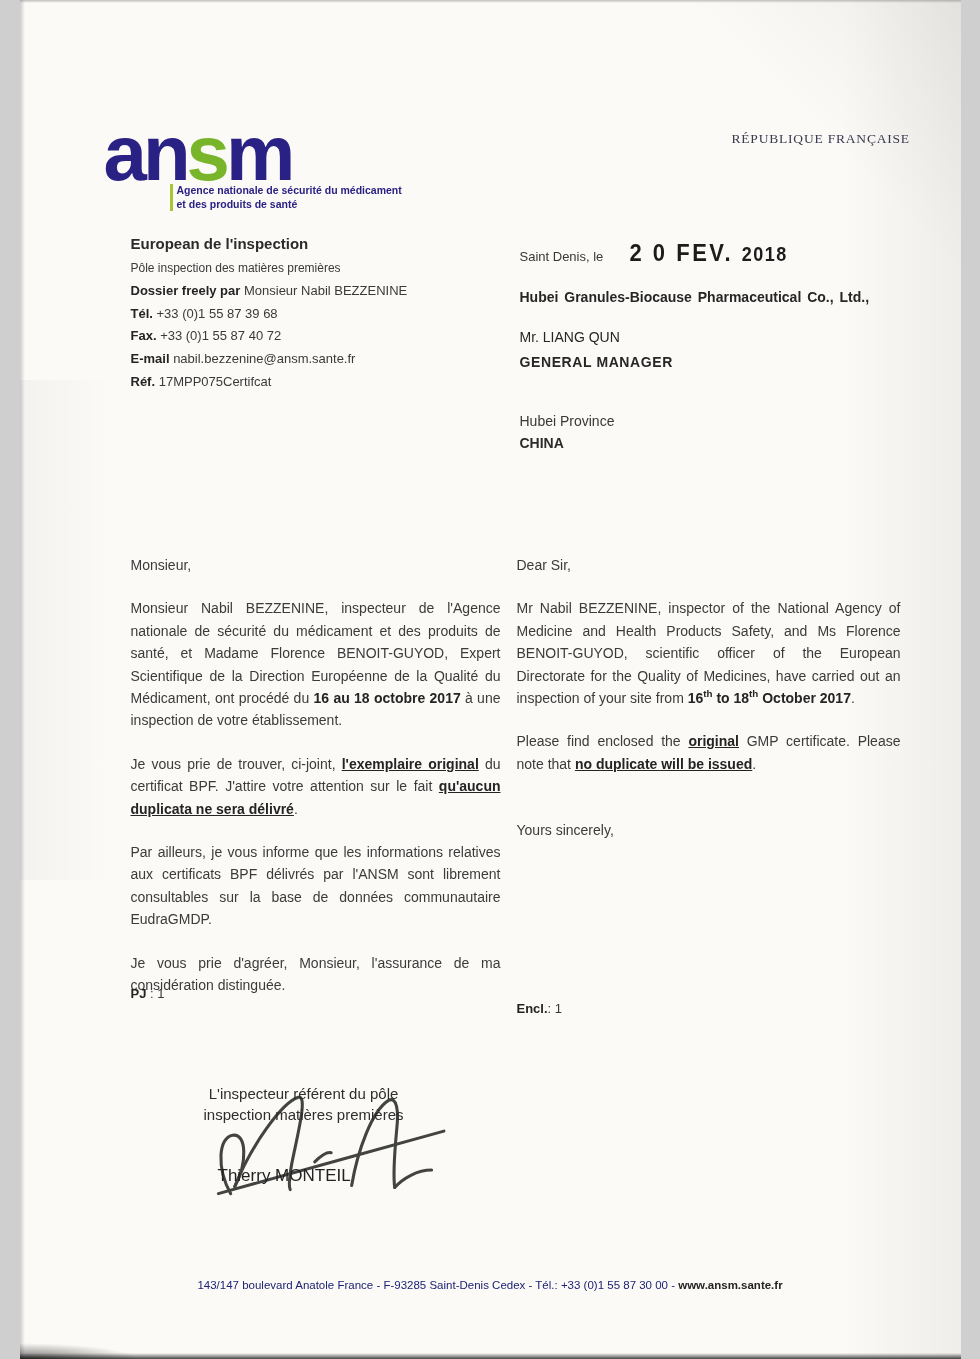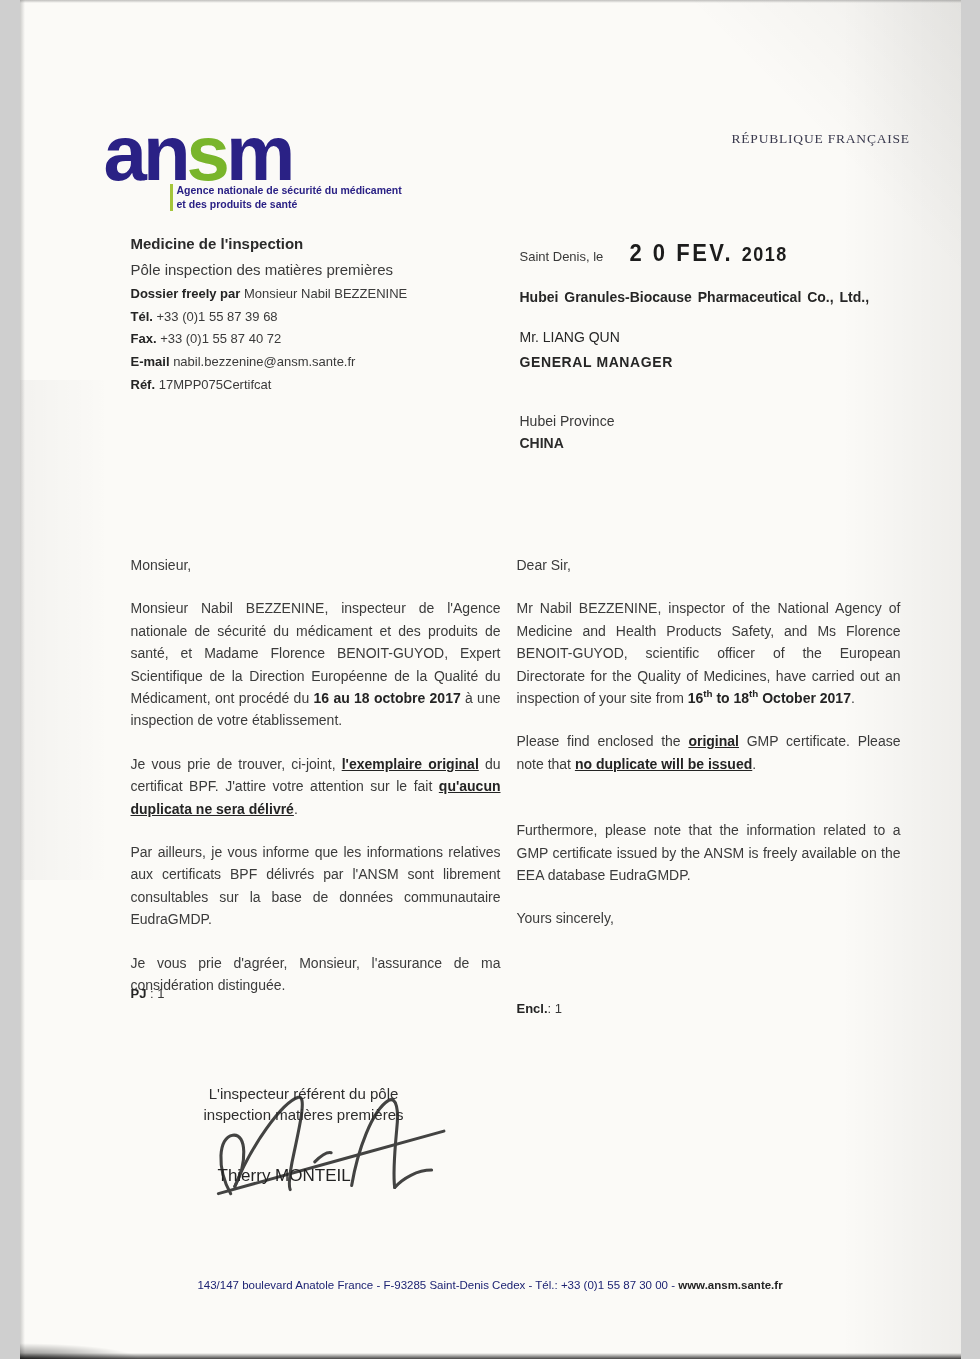--- a/index.html
+++ b/index.html
@@ -30,21 +30,21 @@
   .logo-word .green { color:#79b52b; }
   .logo-tagline { position:absolute; left:150px; top:184px; font-size:10.5px; font-weight:bold;
     color:#2a2185; line-height:1.3; border-left:3px solid #a5c63b; padding-left:4px; }
 
   .republique { position:absolute; left:712px; top:131px; font-family:"Liberation Serif", serif;
     font-size:13.5px; letter-spacing:0.8px; color:#3a3a4e; }
 
   
   .sender { position:absolute; left:111px; top:235px; font-size:13px; color:#3a3a3a; }
   .sender-title { font-size:15px; font-weight:bold; color:#2b2b2b; margin-bottom:9px; }
-  .sender-unit { font-size:15px; margin-bottom:9px; }
+  .sender-unit { font-size:12px; margin-bottom:9px; }
   .sender-line { margin-bottom:9px; line-height:1.05; }
 
   .place-date { position:absolute; left:500px; top:249px; font-size:13px; }
   .stamp { position:absolute; left:610px; top:240px; font-weight:bold; color:#1c1c1c;
     font-size:22px; letter-spacing:2.5px; transform:scaleY(1.08); white-space:nowrap; }
   .stamp .stamp-year { font-size:18px; letter-spacing:1.5px; }
 
   
   .company { position:absolute; left:500px; top:289px; width:400px; font-size:14px; font-weight:bold;
     color:#262626; word-spacing:2px; }
@@ -92,21 +92,21 @@
   <div class="corner-bl"></div>
 
   <div class="logo-word"><span>an</span><span class="green">s</span><span>m</span></div>
   <div class="logo-tagline">
     <div>Agence nationale de sécurité du médicament</div>
     <div>et des produits de santé</div>
   </div>
   <div class="republique">RÉPUBLIQUE FRANÇAISE</div>
 
   <div class="sender">
-    <div class="sender-title">Medicine de l'inspection</div>
+    <div class="sender-title">European de l'inspection</div>
     <div class="sender-unit">Pôle inspection des matières premières</div>
     <div class="sender-line"><span class="b">Dossier freely par</span><span> Monsieur Nabil BEZZENINE</span></div>
     <div class="sender-line"><span class="b">Tél.</span><span> +33 (0)1 55 87 39 68</span></div>
     <div class="sender-line"><span class="b">Fax.</span><span> +33 (0)1 55 87 40 72</span></div>
     <div class="sender-line"><span class="b">E-mail</span><span> nabil.bezzenine@ansm.sante.fr</span></div>
     <div class="sender-line"><span class="b">Réf.</span><span> 17MPP075Certifcat</span></div>
   </div>
 
   <div class="place-date">Saint Denis, le</div>
   <div class="stamp"><span>2 0 FEV. </span><span class="stamp-year">2018</span></div>
@@ -122,21 +122,20 @@
     <p><span>Monsieur Nabil BEZZENINE, inspecteur de l'Agence nationale de sécurité du médicament et des produits de santé, et Madame Florence BENOIT-GUYOD, Expert Scientifique de la Direction Européenne de la Qualité du Médicament, ont procédé du </span><span class="b">16 au 18 octobre 2017</span><span> à une inspection de votre établissement.</span></p>
     <p><span>Je vous prie de trouver, ci-joint, </span><span class="b u">l'exemplaire original</span><span> du certificat BPF. J'attire votre attention sur le fait </span><span class="b u">qu'aucun duplicata ne sera délivré</span><span>.</span></p>
     <p>Par ailleurs, je vous informe que les informations relatives aux certificats BPF délivrés par l'ANSM sont librement consultables sur la base de données communautaire EudraGMDP.</p>
     <p>Je vous prie d'agréer, Monsieur, l'assurance de ma considération distinguée.</p>
   </div>
 
   <div class="col-right">
     <p class="salutation">Dear Sir,</p>
     <p><span>Mr Nabil BEZZENINE, inspector of the National Agency of Medicine and Health Products Safety, and Ms Florence BENOIT-GUYOD, scientific officer of the European Directorate for the Quality of Medicines, have carried out an inspection of your site from </span><span class="b">16</span><span class="b sup">th</span><span class="b"> to 18</span><span class="b sup">th</span><span class="b"> October 2017</span><span>.</span></p>
     <p class="gap-lg"><span>Please find enclosed the </span><span class="b u">original</span><span> GMP certificate. Please note that </span><span class="b u">no duplicate will be issued</span><span>.</span></p>
-    <p>Furthermore, please note that the information related to a GMP certificate issued by the ANSM is freely available on the EEA database EudraGMDP.</p>
     <p>Yours sincerely,</p>
   </div>
 
   <div class="pj"><span class="b">PJ</span><span> : 1</span></div>
   <div class="encl"><span class="b">Encl.</span><span>: 1</span></div>
 
   <div class="sig-title">
     <div>L'inspecteur référent du pôle</div>
     <div>inspection matières premières</div>
   </div>

